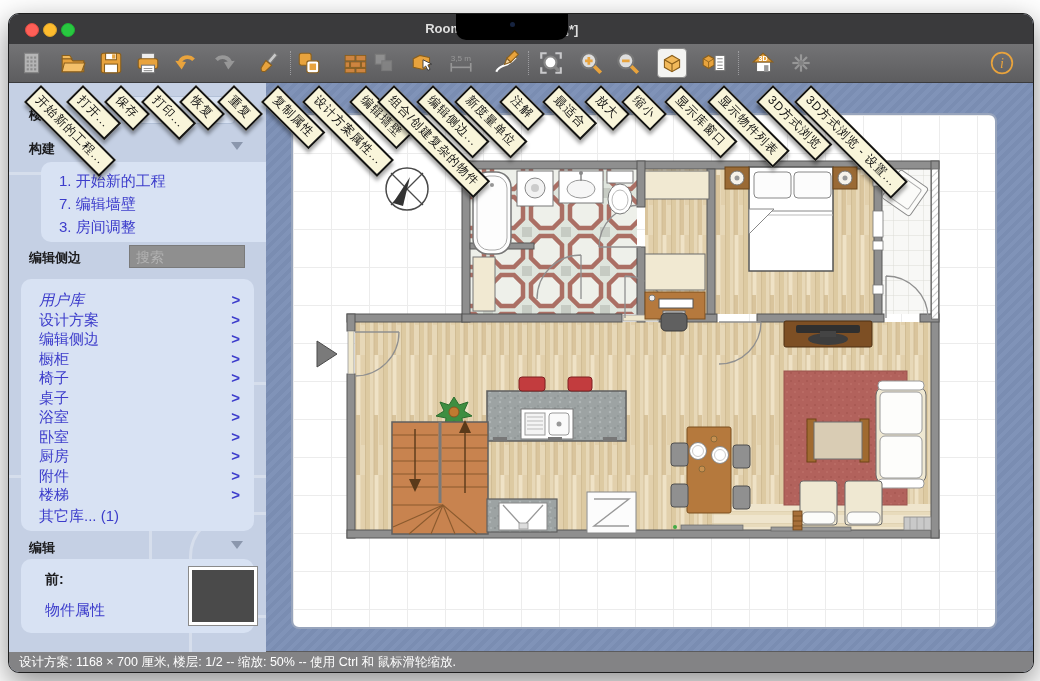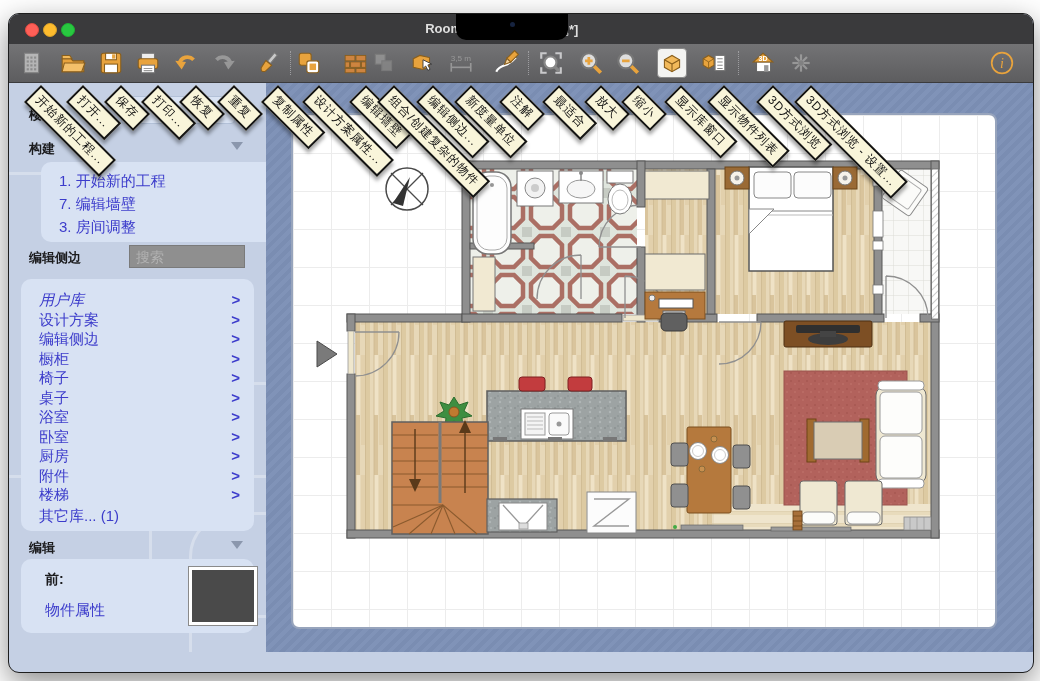--- a/index.html
+++ b/index.html
@@ -608,13 +608,16 @@
             <line x1="624" y1="402" x2="624" y2="415" stroke="#999" stroke-width="0.7"></line>
             <line x1="631" y1="402" x2="631" y2="415" stroke="#999" stroke-width="0.7"></line>
           </g>
 
           <polygon points="24,226 24,252 44,239" fill="#7a7a7a" stroke="#4a4a4a"></polygon>
         </svg>
       </div>
     </div>
   </div>
 
+  <div class="statusbar">
+    <span>设计方案: 1168 × 700 厘米, 楼层: 1/2 -- 缩放: 50% -- 使用 Ctrl 和 鼠标滑轮缩放.</span>
+  </div>
 </div>
 
 </body></html>

